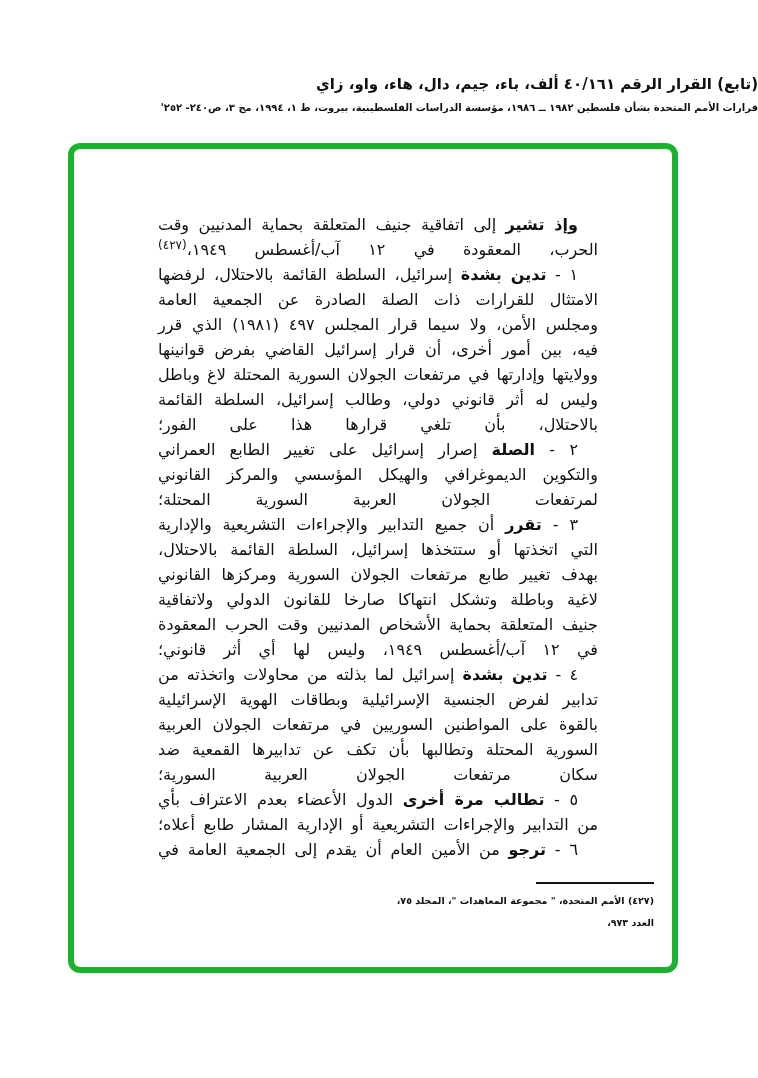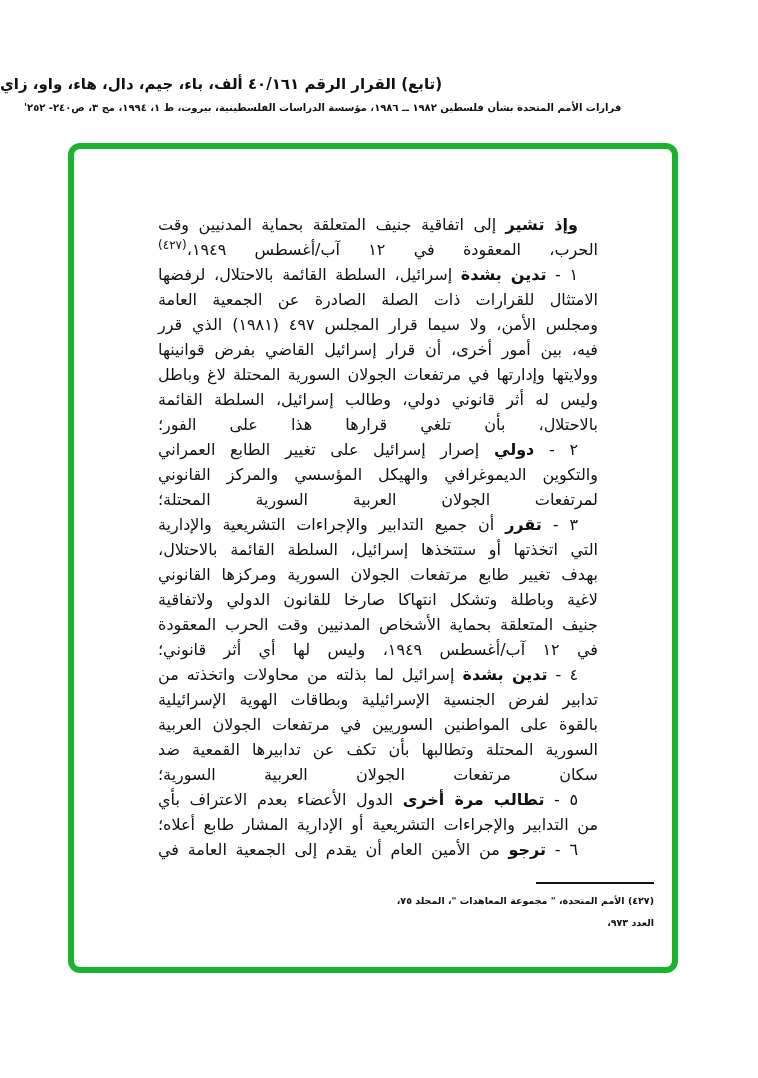--- a/index.html
+++ b/index.html
@@ -7,21 +7,21 @@
     position:relative;
     width:758px;height:1078px;
     background:#ffffff;
     font-family:"DejaVu Sans",sans-serif;
     color:#101010;
     overflow:hidden;
   }
   
   .header{
     position:absolute;top:72px;left:0;right:0;
-    text-align:left;direction:rtl;
+    text-align:right;direction:rtl;
   }
   .header-line1{
     font-size:15px;font-weight:bold;line-height:24px;
     letter-spacing:0.2px;
   }
   .header-line2{
     font-size:10px;font-weight:bold;line-height:18px;
     margin-top:3px;
     margin-left:24px;
   }
@@ -97,21 +97,21 @@
 
     <p class="para">
       <span class="para-num"></span><span class="para-lead">وإذ تشير</span><span class="para-text"> إلى اتفاقية جنيف المتعلقة بحماية المدنيين وقت الحرب، المعقودة في ١٢ آب/أغسطس ١٩٤٩،</span><span class="footnote-ref">(٤٢٧)</span>
     </p>
 
     <p class="para">
       <span class="para-num">١ - </span><span class="para-lead">تدين بشدة</span><span class="para-text"> إسرائيل، السلطة القائمة بالاحتلال، لرفضها الامتثال للقرارات ذات الصلة الصادرة عن الجمعية العامة ومجلس الأمن، ولا سيما قرار المجلس ٤٩٧ (١٩٨١) الذي قرر فيه، بين أمور أخرى، أن قرار إسرائيل القاضي بفرض قوانينها وولايتها وإدارتها في مرتفعات الجولان السورية المحتلة لاغ وباطل وليس له أثر قانوني دولي، وطالب إسرائيل، السلطة القائمة بالاحتلال، بأن تلغي قرارها هذا على الفور؛</span>
     </p>
 
     <p class="para">
-      <span class="para-num">٢ - </span><span class="para-lead">دولي</span><span class="para-text"> إصرار إسرائيل على تغيير الطابع العمراني والتكوين الديموغرافي والهيكل المؤسسي والمركز القانوني لمرتفعات الجولان العربية السورية المحتلة؛</span>
+      <span class="para-num">٢ - </span><span class="para-lead">الصلة</span><span class="para-text"> إصرار إسرائيل على تغيير الطابع العمراني والتكوين الديموغرافي والهيكل المؤسسي والمركز القانوني لمرتفعات الجولان العربية السورية المحتلة؛</span>
     </p>
 
     <p class="para">
       <span class="para-num">٣ - </span><span class="para-lead">تقرر</span><span class="para-text"> أن جميع التدابير والإجراءات التشريعية والإدارية التي اتخذتها أو ستتخذها إسرائيل، السلطة القائمة بالاحتلال، بهدف تغيير طابع مرتفعات الجولان السورية ومركزها القانوني لاغية وباطلة وتشكل انتهاكا صارخا للقانون الدولي ولاتفاقية جنيف المتعلقة بحماية الأشخاص المدنيين وقت الحرب المعقودة في ١٢ آب/أغسطس ١٩٤٩، وليس لها أي أثر قانوني؛</span>
     </p>
 
     <p class="para">
       <span class="para-num">٤ - </span><span class="para-lead">تدين بشدة</span><span class="para-text"> إسرائيل لما بذلته من محاولات واتخذته من تدابير لفرض الجنسية الإسرائيلية وبطاقات الهوية الإسرائيلية بالقوة على المواطنين السوريين في مرتفعات الجولان العربية السورية المحتلة وتطالبها بأن تكف عن تدابيرها القمعية ضد سكان مرتفعات الجولان العربية السورية؛</span>
     </p>
 

